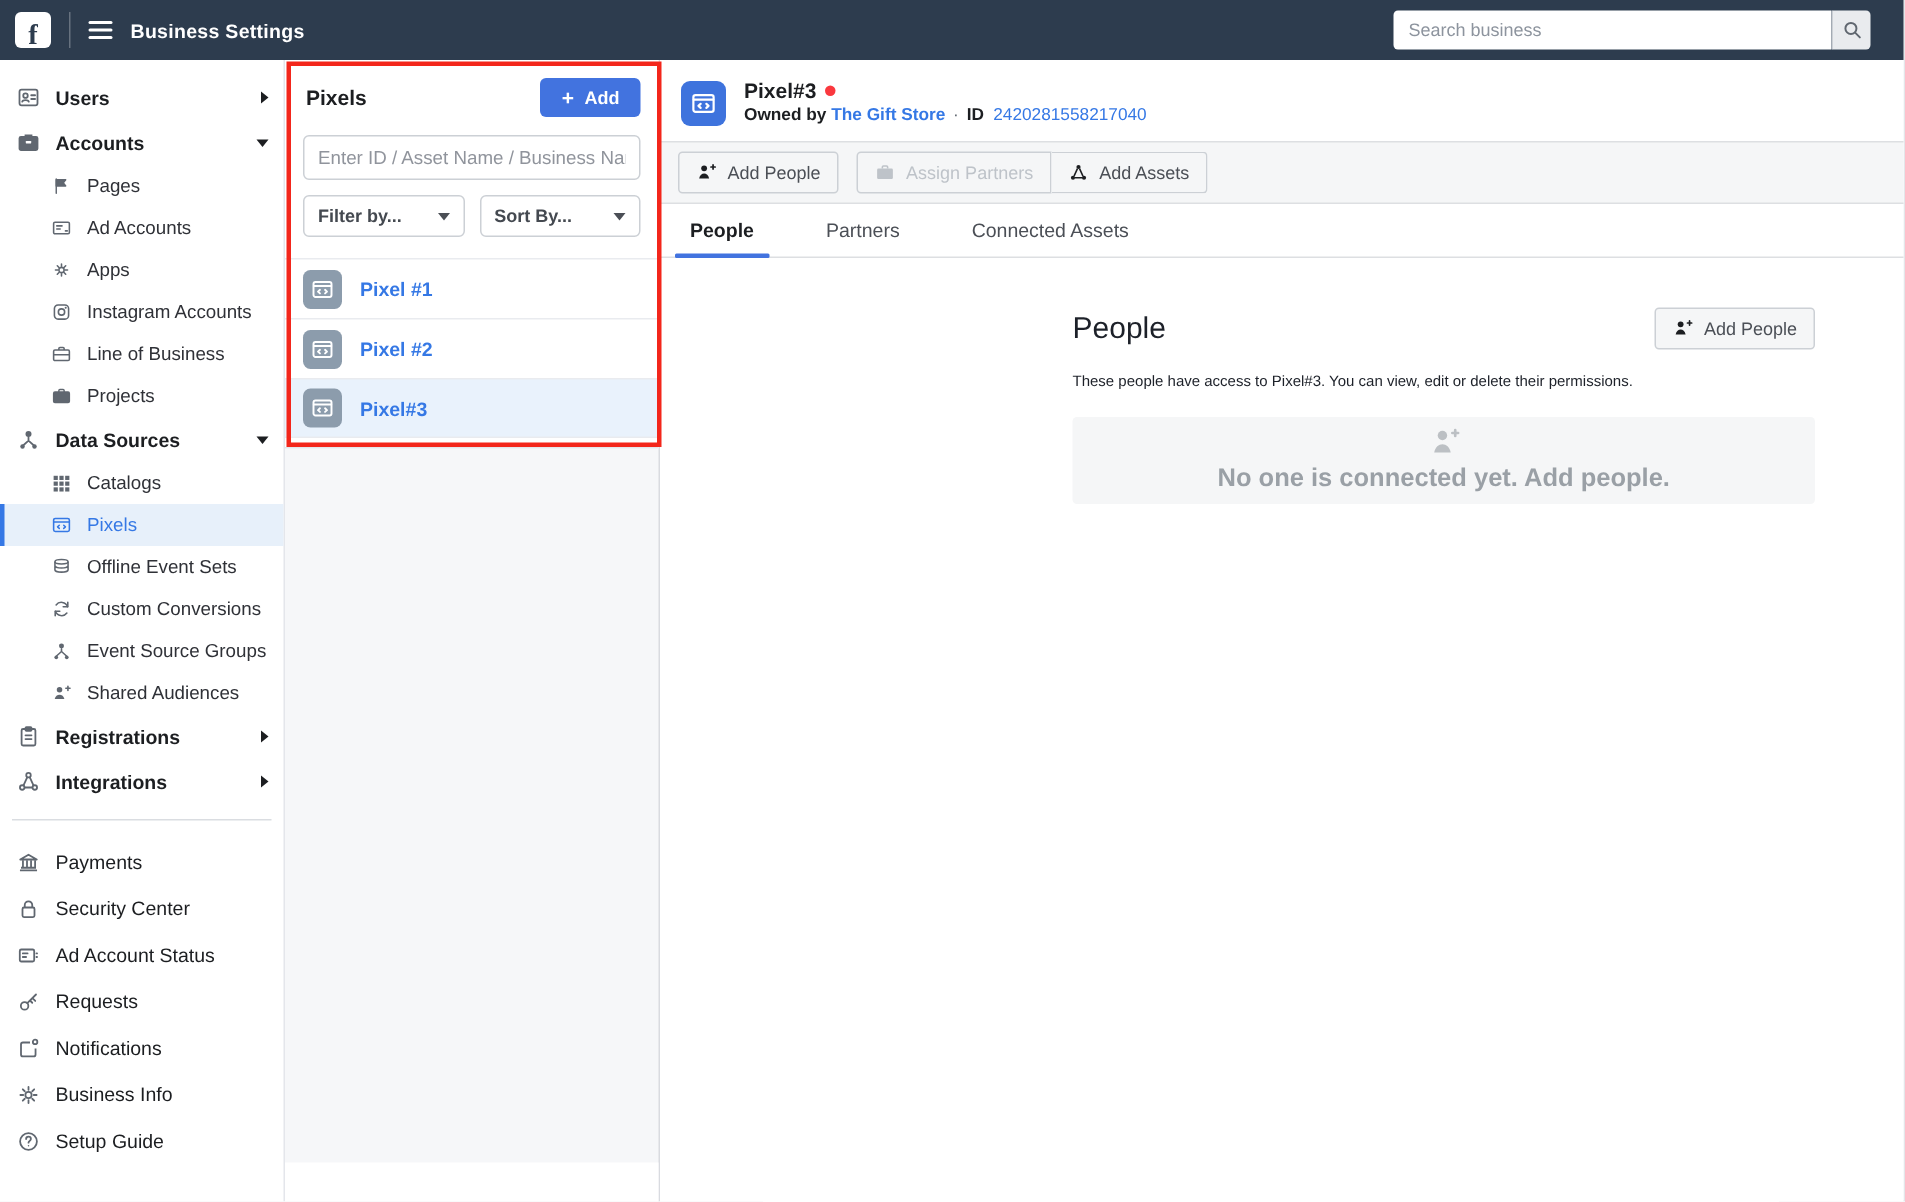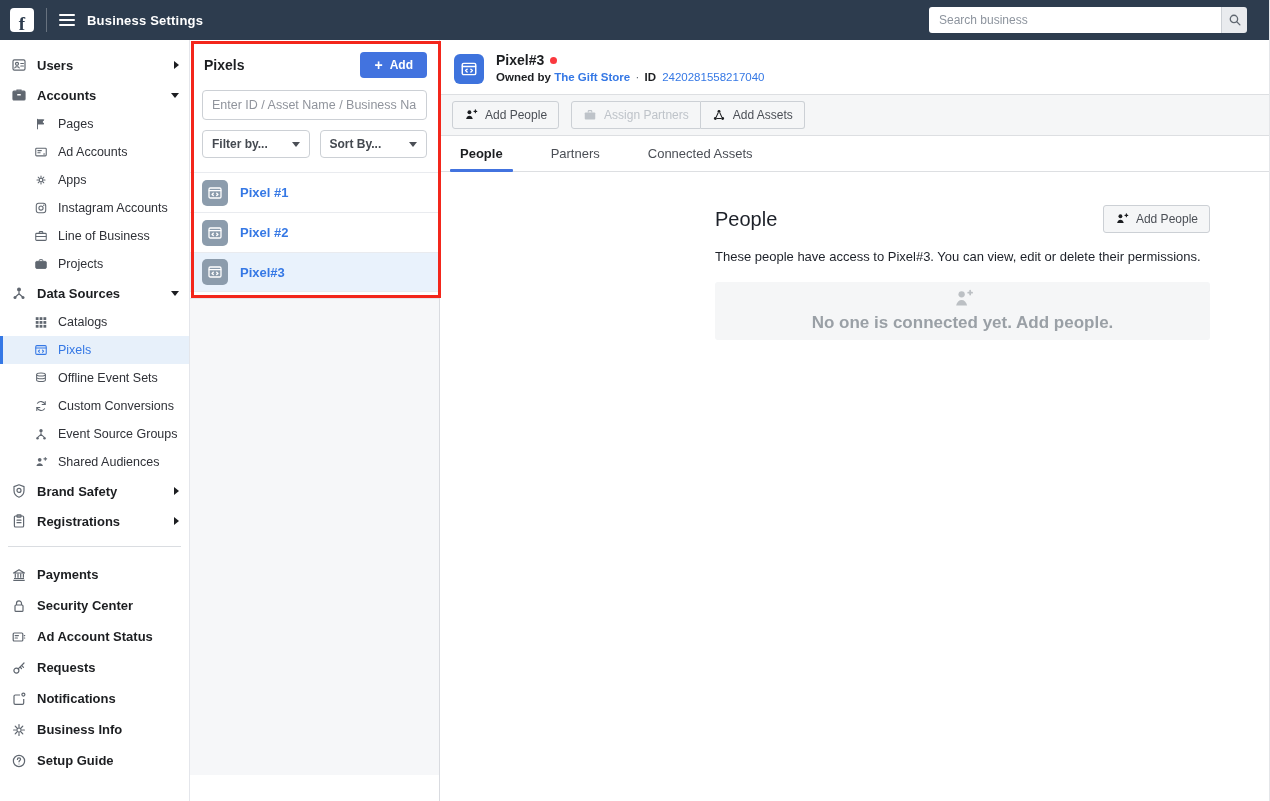--- a/index.html
+++ b/index.html
@@ -33,21 +33,21 @@
   .nav-sub .ic { width:14px; height:14px; }
   .nav-sub.selected { background:#e7f0fa; }
   .nav-sub.selected::before { content:""; position:absolute; left:0; top:0; bottom:0; width:3px; background:#3578e5; }
   .nav-sub.selected .lbl { color:#3578e5; }
   .nav-sub.selected .ic { color:#3578e5; }
   .caret { margin-left:auto; width:0; height:0; }
   .caret.right { border-left:5px solid #1c1e21; border-top:4px solid transparent; border-bottom:4px solid transparent; }
   .caret.down { border-top:5px solid #1c1e21; border-left:4px solid transparent; border-right:4px solid transparent; }
   .nav-divider { border-top:1px solid #dadde1; margin:10px 8px 12px 8px; }
   .nav-foot { height:31px; }
-  .nav-foot .lbl { font-weight:bold; font-size:13px; color:#1c1e21; }
+  .nav-foot .lbl { font-weight:normal; font-size:13px; color:#1c1e21; }
 
   
   .midcol { width:250px; background:#f6f7f9; border-right:1px solid #d9dbe0; flex-shrink:0; display:flex; flex-direction:column; }
   .mid-panel { background:#fff; border-bottom:1px solid #e4e6eb; padding-bottom:6px; }
   .mid-head { display:flex; align-items:center; justify-content:space-between; padding:12px 12px 10px 14px; }
   .mid-title { font-size:14px; font-weight:bold; color:#1c1e21; }
   .btn-add { background:#4273df; color:#fff; border:0; border-radius:4px; font-size:12px; font-weight:bold; padding:6px 14px; cursor:pointer; display:flex; align-items:center; gap:7px; font-family:"Liberation Sans",sans-serif; }
   .btn-add .plus { font-size:14px; font-weight:bold; line-height:10px; }
   .mid-search { margin:2px 12px 10px 12px; }
   .mid-search input { width:100%; height:30px; border:1px solid #ccd0d5; border-radius:4px; padding:0 9px; font-size:12.5px; color:#1c1e21; outline:none; font-family:"Liberation Sans",sans-serif; }
@@ -90,21 +90,21 @@
 
   .tabs { display:flex; align-items:flex-end; padding-left:10px; height:36px; border-bottom:1px solid #dddfe2; }
   .tab { padding:0 10px 10px 10px; margin-right:28px; font-size:13px; color:#4b4f56; cursor:pointer; position:relative; }
   .tab.active { font-weight:bold; color:#1c1e21; }
   .tab.active::after { content:""; position:absolute; left:0; right:0; bottom:-1px; height:3px; background:#4273df; border-radius:1px; }
 
   .content { padding-top:33px; }
   .people-section { width:495px; margin-left:275px; }
   .ps-head { display:flex; align-items:center; justify-content:space-between; }
   .ps-title { font-size:20px; font-weight:normal; color:#1d2129; }
-  .ps-desc { font-size:13px; color:#1d2129; margin-top:15px; line-height:1.35; }
+  .ps-desc { font-size:10px; color:#1d2129; margin-top:15px; line-height:1.35; }
   .empty-box { margin-top:16px; background:#f5f6f7; border-radius:3px; height:58px; display:flex; flex-direction:column; align-items:center; justify-content:center; gap:3px; }
   .empty-box .eic { color:#bcc0c4; }
   .empty-text { font-size:17px; font-weight:bold; color:#9aa0a6; }
 
   svg { display:block; }
 </style>
 </head>
 <body>
 
 <div class="page">
@@ -300,43 +300,45 @@
         <span class="ic">
             <svg width="14" height="14" viewBox="0 0 16 16" fill="currentColor" stroke="currentColor" stroke-width="1.2" stroke-linecap="round">
               <circle cx="6.5" cy="5.5" r="2.1" stroke="none"></circle>
               <path d="M2.8 12.6c.5-2.2 2-3.3 3.7-3.3s3.2 1.1 3.7 3.3z" stroke="none"></path>
               <path d="M11.3 4.4h3.2M12.9 2.8V6" fill="none"></path>
             </svg>
           </span>
         <span class="lbl">Shared Audiences</span>
       </div>
 
-      <div class="nav-item nav-top">
-        <span class="ic">
-            <svg width="16" height="16" viewBox="0 0 16 16" fill="none" stroke="currentColor" stroke-width="1.2" stroke-linejoin="round">
-              <path d="M8 1.8l5 1.8v3.8c0 3.1-2 5.6-5 6.8-3-1.2-5-3.7-5-6.8V3.6z"></path>
-              <circle cx="8" cy="7.4" r="2"></circle>
-            </svg>
-          </span>
-        <span class="lbl">Brand Safety</span>
-        <span class="caret right"></span>
-      </div>
 
       <div class="nav-item nav-top">
         <span class="ic">
             <svg width="16" height="16" viewBox="0 0 16 16" fill="none" stroke="currentColor" stroke-width="1.2" stroke-linecap="round">
               <rect x="3.4" y="3" width="9.2" height="11" rx="1"></rect>
               <rect x="6" y="1.8" width="4" height="2.4" rx=".6"></rect>
               <path d="M6 7.2h4M6 9.7h4"></path>
             </svg>
           </span>
         <span class="lbl">Registrations</span>
         <span class="caret right"></span>
       </div>
 
+      <div class="nav-item nav-top">
+        <span class="ic">
+            <svg width="16" height="16" viewBox="0 0 16 16" fill="none" stroke="currentColor" stroke-width="1.2">
+              <circle cx="8" cy="3.8" r="1.5"></circle>
+              <circle cx="3.8" cy="12" r="1.5"></circle>
+              <circle cx="12.2" cy="12" r="1.5"></circle>
+              <path d="M7.2 5.1l-2.6 5.6M8.8 5.1l2.6 5.6M5.3 12h5.4"></path>
+            </svg>
+          </span>
+        <span class="lbl">Integrations</span>
+        <span class="caret right"></span>
+      </div>
 
       <div class="nav-divider"></div>
 
       <div class="nav-item nav-foot">
         <span class="ic">
             <svg width="16" height="16" viewBox="0 0 16 16" fill="none" stroke="currentColor" stroke-width="1.2" stroke-linejoin="round">
               <path d="M2.5 6L8 2.8 13.5 6z"></path>
               <path d="M4.3 6.5v4.3M7 6.5v4.3M9.7 6.5v4.3M12.4 6.5v4.3M3 11.5h10M2.3 13.3h11.4"></path>
             </svg>
           </span>

